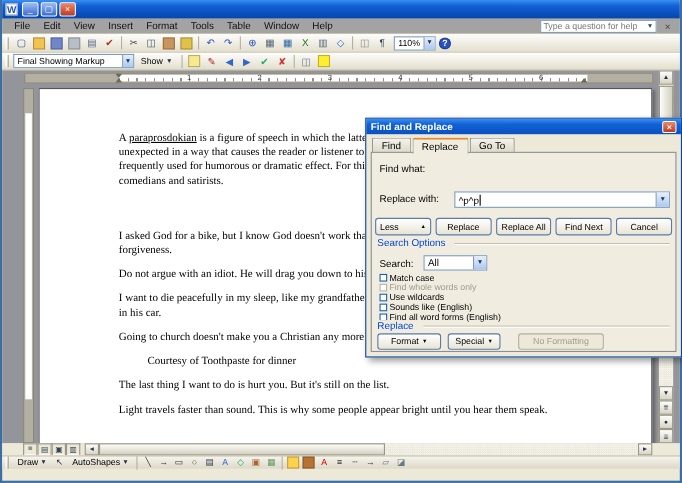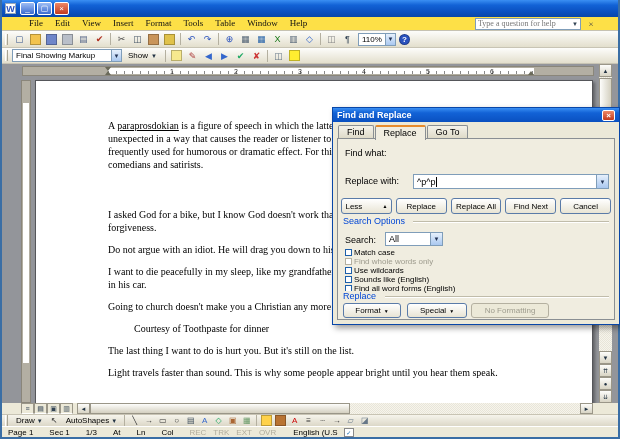--- a/index.html
+++ b/index.html
@@ -12,22 +12,22 @@
     background:linear-gradient(180deg,#3a8ff3 0%,#1262d6 30%,#0a50c0 70%,#0846a8 100%);
     color:#fff; display:flex; align-items:center; gap:4px; padding:0 3px; }
   .wicon { width:11px; height:11px; background:#fff; color:#2a52be; font-weight:bold; font-size:9px; line-height:11px; text-align:center; border:1px solid #9ab; }
   .ttext { font-size:9px; font-weight:bold; flex:1; white-space:nowrap; overflow:hidden; }
   .tb-btns { display:flex; gap:2px; }
   .tb-btn { width:15px; height:13px; border:1px solid #fff; border-radius:2px;
     background:linear-gradient(#9cbcf4,#3c6cd0); color:#fff; font-size:8px; line-height:11px; text-align:center; }
   .tb-btn.close { background:linear-gradient(#ee8866,#c23a1e); }
 
   
-  .menubar { position:absolute; top:17px; left:0; right:0; height:14px; background:#fde047;
-    border-bottom:1px solid #c6c2b2; display:flex; align-items:center; font-size:9px; padding:0 21px;font-family:Liberation Serif, serif; }
+  .menubar { position:absolute; top:17px; left:0; right:0; height:14px; background:#a3a3a3;
+    border-bottom:1px solid #c6c2b2; display:flex; align-items:center; font-size:9px; padding:0 5px; }
   .menu-items { display:flex; flex:1; }
   .menu-item { padding:0 6px; line-height:13px; color:#111; }
   .qbox { width:106px; height:12px; background:#fff; border:1px solid #7f9db9; color:#777;
     font-size:8px; line-height:10px; padding:0 2px; display:flex; align-items:center; }
   .qbox .qarr { margin-left:auto; font-size:6px; color:#345; }
   .mclose { width:12px; text-align:center; color:#444; font-size:9px; margin-left:4px; }
 
   
   .toolbar { position:absolute; left:0; right:0; display:flex; align-items:center; gap:1px;
     background:linear-gradient(#fdfdfb,#e3dfcd); border-bottom:1px solid #c8c4b4; padding:0 2px; }
@@ -391,38 +391,20 @@
         </span>
         <span class="tbtn">
           <span class="glyph" style="color: rgb(102, 119, 136);">▱</span>
         </span>
         <span class="tbtn">
           <span class="glyph" style="color: rgb(102, 119, 136);">◪</span>
         </span>
       </span>
   </div>
 
-  <div class="statusbar">
-    <span style="display:flex;">
-        <span class="sitem">Page 1</span>
-        <span class="sitem">Sec 1</span>
-        <span class="sitem">1/3</span>
-        <span class="sitem">At</span>
-        <span class="sitem">Ln</span>
-        <span class="sitem">Col</span>
-      </span>
-    <span style="display:flex;">
-        <span class="sflag">REC</span>
-        <span class="sflag">TRK</span>
-        <span class="sflag">EXT</span>
-        <span class="sflag">OVR</span>
-      </span>
-    <span class="slang">English (U.S</span>
-    <span class="sbook">✓</span>
-  </div>
 
   <div class="dialog">
     <div class="dtitle">
       <span>Find and Replace</span>
       <span class="dclose">×</span>
     </div>
     <div class="dtabs">
         <span class="dtab">Find</span>
         <span class="dtab active">Replace</span>
         <span class="dtab">Go To</span>
@@ -481,20 +463,20 @@
         </div>
       </div>
 
     <span class="gcap" style="left:10px;top:183px;">Replace</span>
     <span class="gline" style="left:52px;right:10px;top:188px;"></span>
 
     <span class="fbtn" style="left:10px;width:58px;">
       <span>Format</span>
       <span class="uarr">▼</span>
     </span>
-    <span class="fbtn" style="left:74px;width:60px;">
+    <span class="fbtn" style="left:74px;width:48px;">
       <span>Special</span>
       <span class="uarr">▼</span>
     </span>
     <span class="fbtn disabled" style="left:138px;width:78px;">No Formatting</span>
   </div>
 
 </div>
 
 </body></html>

